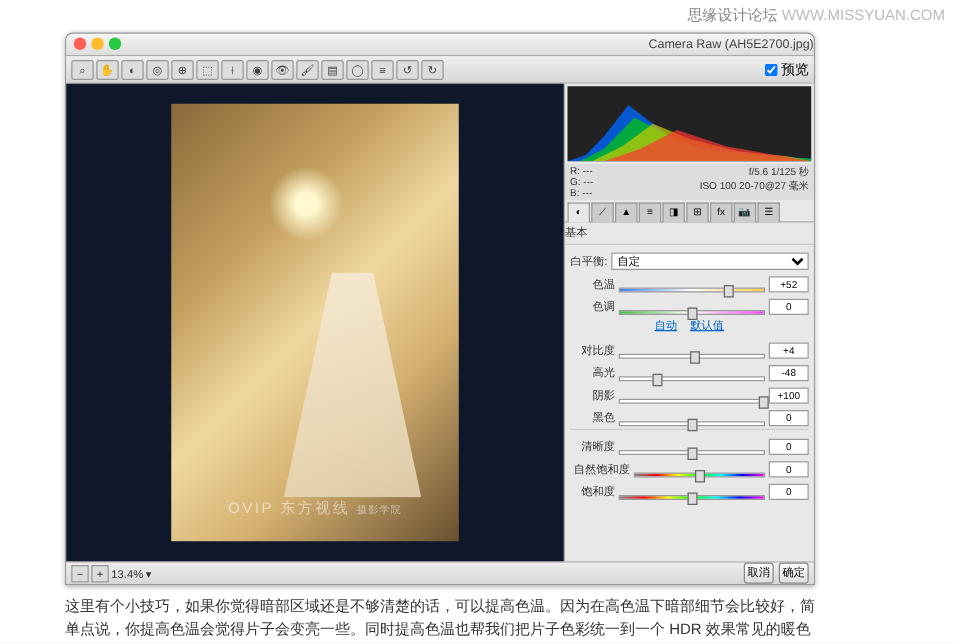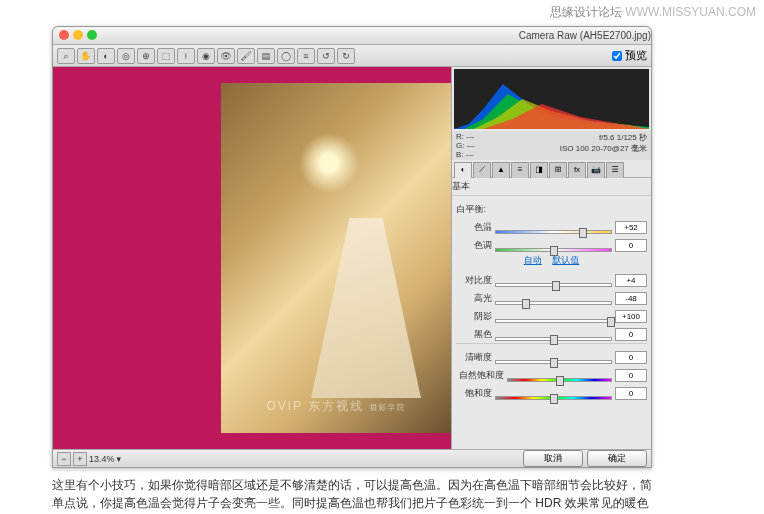--- a/index.html
+++ b/index.html
@@ -9,21 +9,21 @@
 .app{position:absolute;top:26px;left:52px;width:600px;height:442px;background:#e8e8e8;border:1px solid #999;border-radius:6px 6px 0 0;box-shadow:0 1px 4px rgba(0,0,0,.3)}
 .titlebar{height:18px;background:linear-gradient(#f5f5f5,#ddd);border-bottom:1px solid #aaa;border-radius:6px 6px 0 0;position:relative;text-align:right;line-height:18px;font-size:10px;color:#444}
 .tl{position:absolute;left:6px;top:3px;display:flex;gap:4px}
 .tl span{width:10px;height:10px;border-radius:50%;display:block}
 .tl .r{background:#ff5f56}.tl .y{background:#ffbd2e}.tl .g{background:#27c93f}
 .toolbar{height:22px;background:linear-gradient(#eee,#d8d8d8);border-bottom:1px solid #aaa;display:flex;align-items:center;padding:0 4px;gap:2px}
 .tbtn{width:18px;height:16px;background:#ddd;border:1px solid #999;border-radius:2px;font-size:9px;text-align:center;line-height:14px;color:#444}
 .prev{float:right;display:flex;align-items:center;gap:3px;margin-left:auto}
 .prev input{width:10px;height:10px}
 .content{display:flex;height:calc(100% - 58px)}
-.imgarea{flex:1;background:#be185d;display:flex;align-items:center;justify-content:flex-end;position:relative}
+.imgarea{flex:1;background:#0f172a;display:flex;align-items:center;justify-content:center;position:relative}
 .photo{width:230px;height:350px;background:linear-gradient(135deg,#8a6a3a 0%,#c4a060 30%,#f0d8a0 50%,#d4b070 70%,#6a5030 100%);position:relative;overflow:hidden}
 .photo::before{content:"";position:absolute;left:78px;top:50px;width:60px;height:60px;background:radial-gradient(circle,#fff8d0 20%,transparent 70%)}
 .dress{position:absolute;left:90px;top:135px;width:110px;height:180px;background:linear-gradient(#f5ead5,#e8d8b8);clip-path:polygon(35% 0,65% 0,100% 100%,0 100%);opacity:.85}
 .ovip{position:absolute;bottom:18px;left:50%;transform:translateX(-50%);color:rgba(255,255,255,.5);font-size:12px;letter-spacing:2px;white-space:nowrap}
 .ovip .s{font-size:8px;letter-spacing:1px}
 .panel{width:200px;background:#e8e8e8;border-left:1px solid #aaa;display:flex;flex-direction:column;font-size:9px}
 .histo{height:60px;background:#222;margin:2px;position:relative;overflow:hidden}
 .histo svg{width:100%;height:100%}
 .meta{font-size:8px;color:#333;padding:1px 4px;background:#ddd;display:flex;justify-content:space-between}
 .tabs{height:18px;display:flex;gap:1px;padding:2px 2px 0;border-bottom:1px solid #aaa}
@@ -40,21 +40,21 @@
 .row .knob{position:absolute;top:-3px;width:8px;height:10px;background:#ddd;border:1px solid #666;transform:translateX(-50%)}
 .row .val{width:32px;height:13px;background:#fff;border:1px solid #999;text-align:center;font-size:8px;line-height:11px}
 .row.top .lbl{width:30px}.row.top select{flex:1;height:14px;font-size:9px;background:#fff;border:1px solid #999}
 .links{text-align:center;padding:2px 0}
 .links a{color:#06c;font-size:9px;margin:0 4px;text-decoration:underline}
 .divider{height:1px;background:#ccc;margin:2px 0}
 .statusbar{height:18px;background:linear-gradient(#eee,#d8d8d8);border-top:1px solid #aaa;display:flex;align-items:center;padding:0 4px;font-size:9px;color:#333}
 .zm{display:flex;align-items:center;gap:2px}
 .zbtn{width:14px;height:14px;background:#ddd;border:1px solid #999;text-align:center;line-height:12px}
 .btns{margin-left:auto;display:flex;gap:4px}
-.btns button{padding:1px 20px;font-size:9px;background:linear-gradient(#fff,#ddd);border:1px solid #888;border-radius:3px}
+.btns button{padding:1px 2px;font-size:9px;background:linear-gradient(#fff,#ddd);border:1px solid #888;border-radius:3px}
 .txt{position:absolute;top:476px;left:52px;width:600px;font-size:12px;line-height:1.5;color:#333}
 </style>
 </head>
 <body>
 
 <div class="wm">
   <span class="b">思缘设计论坛</span>
   <span>WWW.MISSYUAN.COM</span>
 </div>
 
@@ -130,20 +130,21 @@
         <div class="tab">⊞</div>
         <div class="tab">fx</div>
         <div class="tab">📷</div>
         <div class="tab">☰</div>
       </div>
       <div class="tabtitle">基本</div>
 
       <div class="sliders">
         <div class="row top">
           <span class="lbl">白平衡:</span>
+          <select><option>自定</option></select>
         </div>
         <div class="row">
           <span class="lbl">色温</span>
           <div class="sld temp">
               <div class="knob" style="left: 76%;"></div>
             </div>
           <div class="val">+52</div>
         </div>
         <div class="row">
           <span class="lbl">色调</span>

